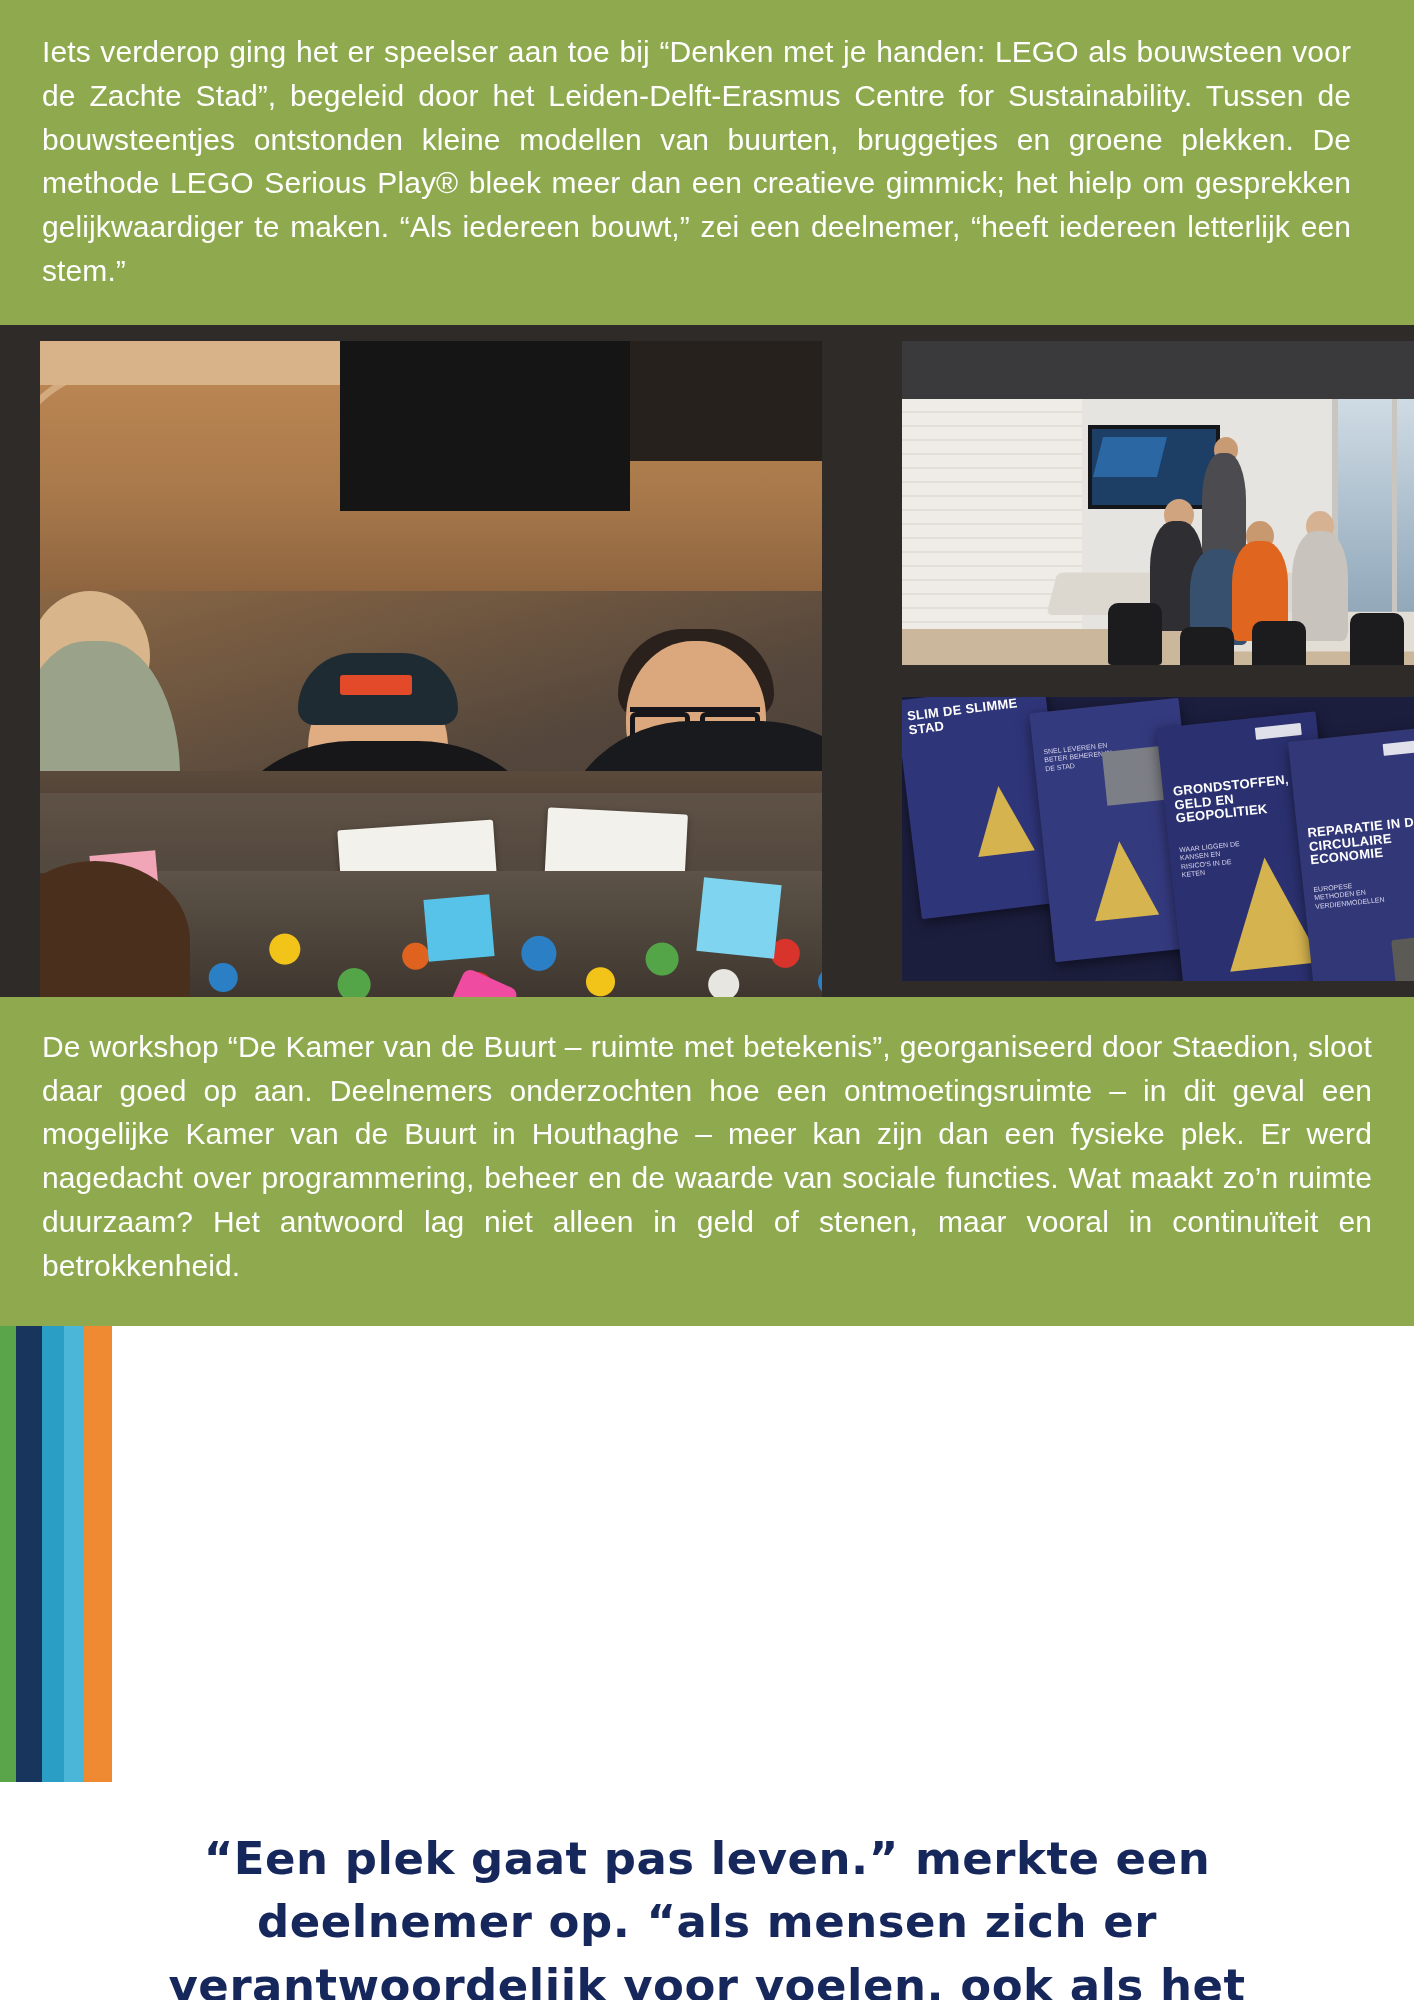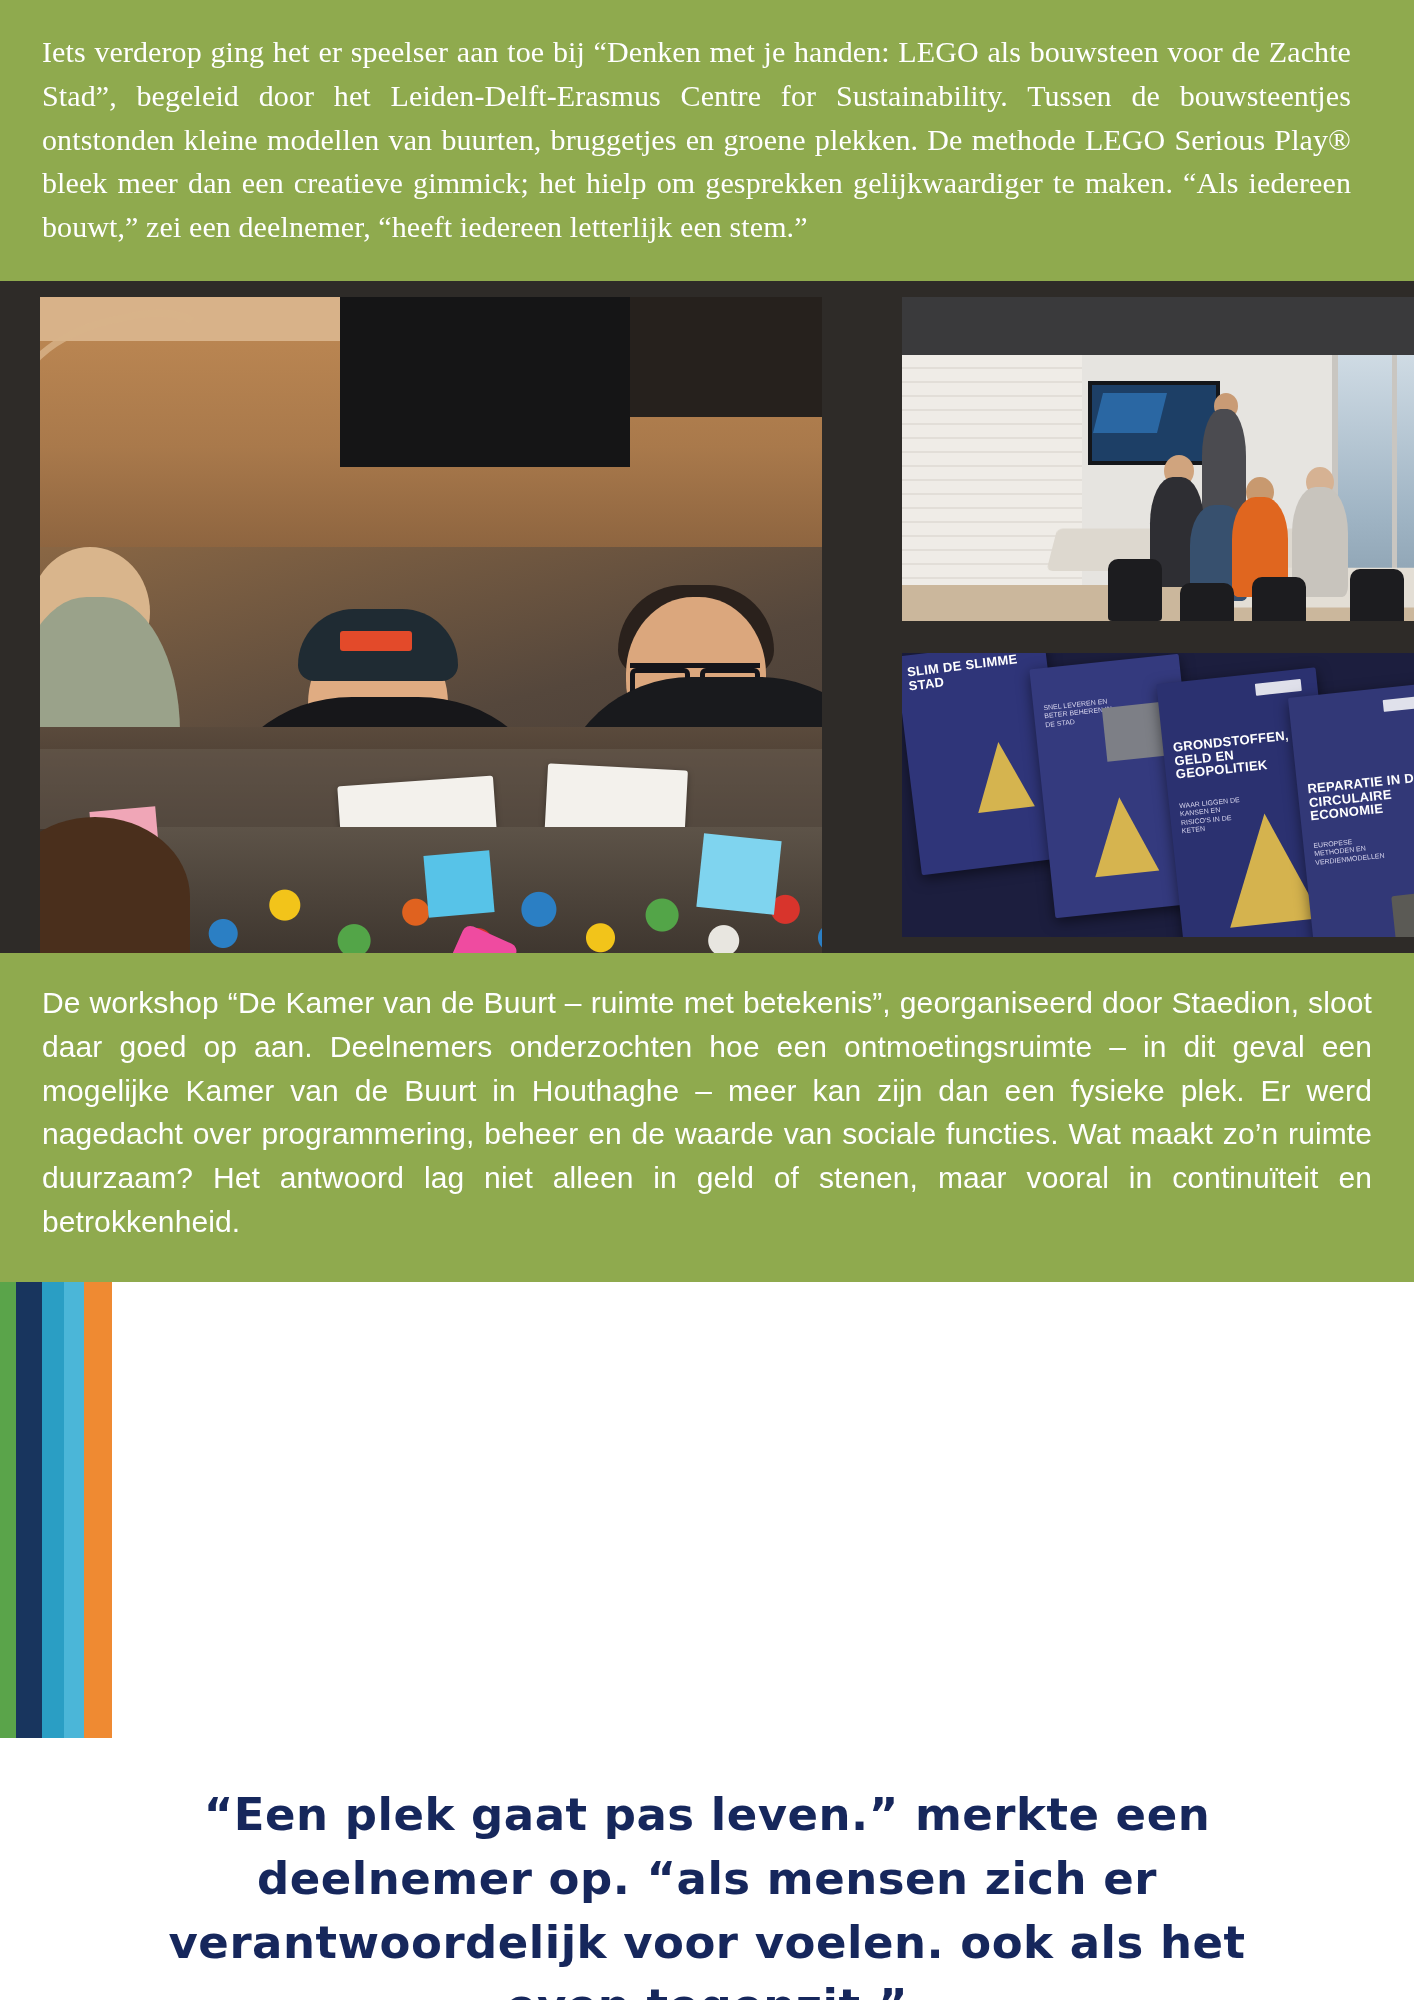--- a/index.html
+++ b/index.html
@@ -33,21 +33,20 @@
     line-height: 1.46;
     text-align: justify;
     text-justify: inter-word;
     letter-spacing: 0.1px;
     margin: 0;
     font-weight: 400;
   }
 
   #block-top {
     padding: 30px 63px 32px 42px;
-    font-family: Liberation Serif, serif;
   }
 
   
   .photos {
     position: relative;
     width: 1414px;
     height: 672px;
     display: flex;
     background: #2e2b28;
     overflow: hidden;

